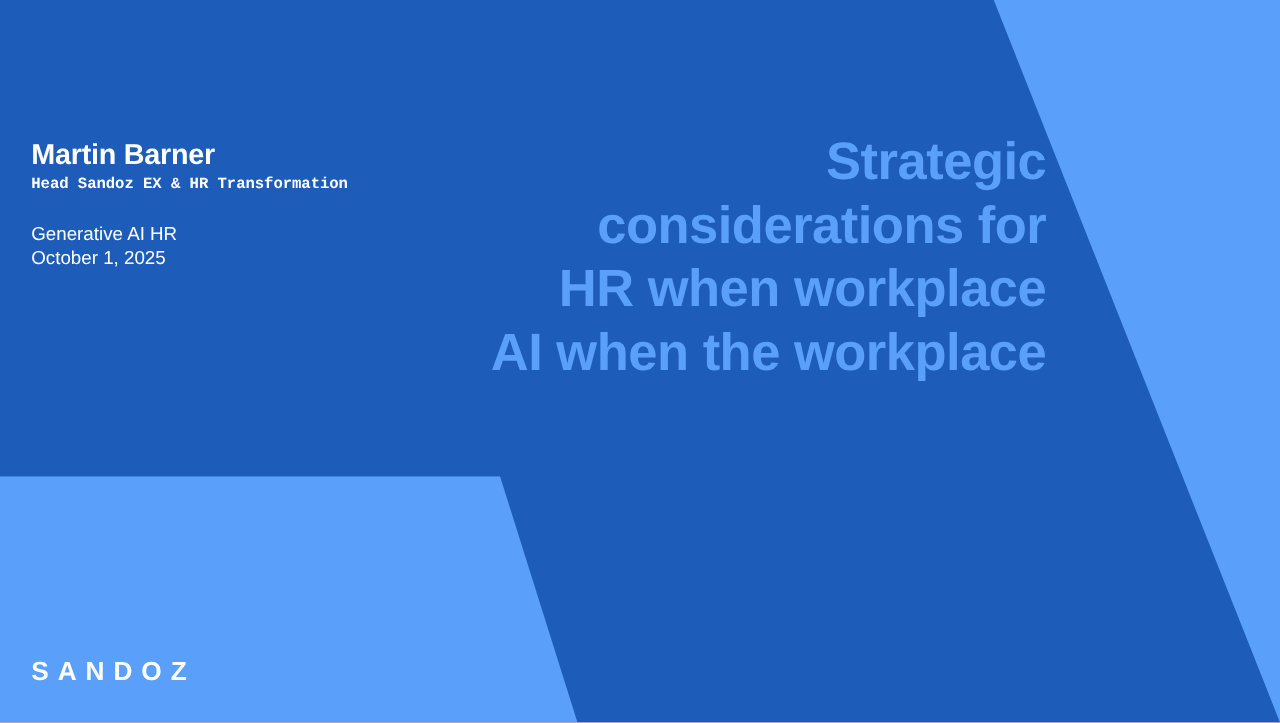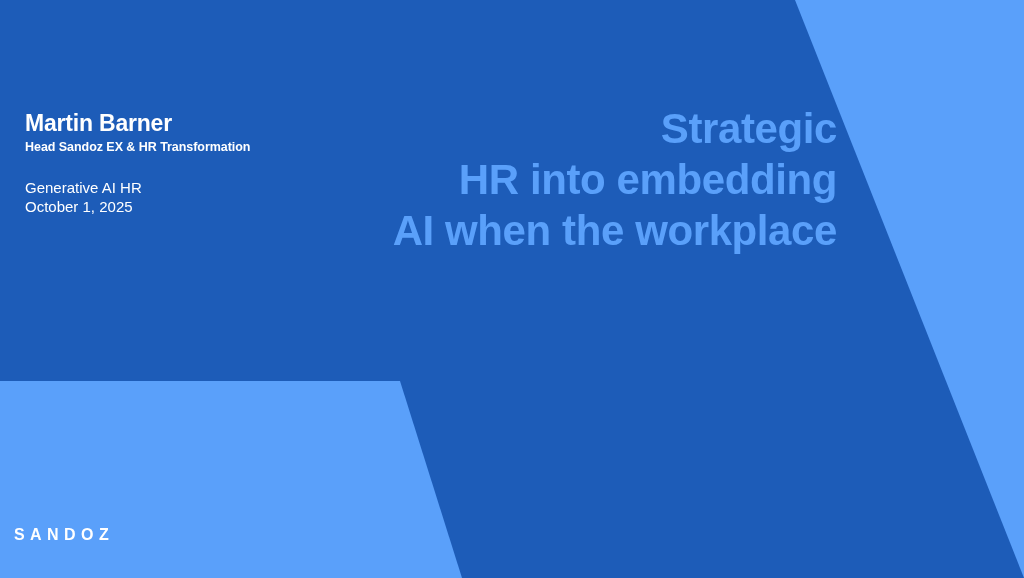--- a/index.html
+++ b/index.html
@@ -53,20 +53,21 @@
     letter-spacing: -0.2px;
     margin: 0;
   }
   .presenter-role {
     font-size: 12.5px;
     font-weight: bold;
     color: #ffffff;
     line-height: 1.25;
     margin: 4px 0 0 0;
     letter-spacing: -0.05px;
+    font-family: Liberation Mono, monospace;
   }
   .presenter-meta {
     margin-top: 22px;
   }
   .presenter-meta-line {
     font-size: 15px;
     font-weight: normal;
     color: #ffffff;
     line-height: 1.28;
     margin: 0;
@@ -87,23 +88,23 @@
     text-align: right;
   }
   .deck-title .title-line {
     display: block;
     white-space: nowrap;
   }
 
   
   .brand-logo {
     position: absolute;
-    left: 14px;
+    left: 25px;
     top: 527px;
-    font-size: 16px;
+    font-size: 21px;
     font-weight: bold;
     color: #ffffff;
     letter-spacing: 0.34em;
     line-height: 1;
     user-select: none;
   }
 </style>
 </head>
 <body>
 
@@ -117,19 +118,20 @@
     <div class="presenter-name">Martin Barner</div>
     <div class="presenter-role">Head Sandoz EX &amp; HR Transformation</div>
     <div class="presenter-meta">
       <div class="presenter-meta-line">Generative AI HR</div>
       <div class="presenter-meta-line">October 1, 2025</div>
     </div>
   </div>
 
   <h1 class="deck-title">
     <span class="title-line">Strategic</span>
-    <span class="title-line">HR into embedding</span>
+    <span class="title-line">considerations for</span>
+    <span class="title-line">HR when workplace</span>
     <span class="title-line">AI when the workplace</span>
   </h1>
 
   <div class="brand-logo">SANDOZ</div>
 
 </div>
 
 </body></html>

